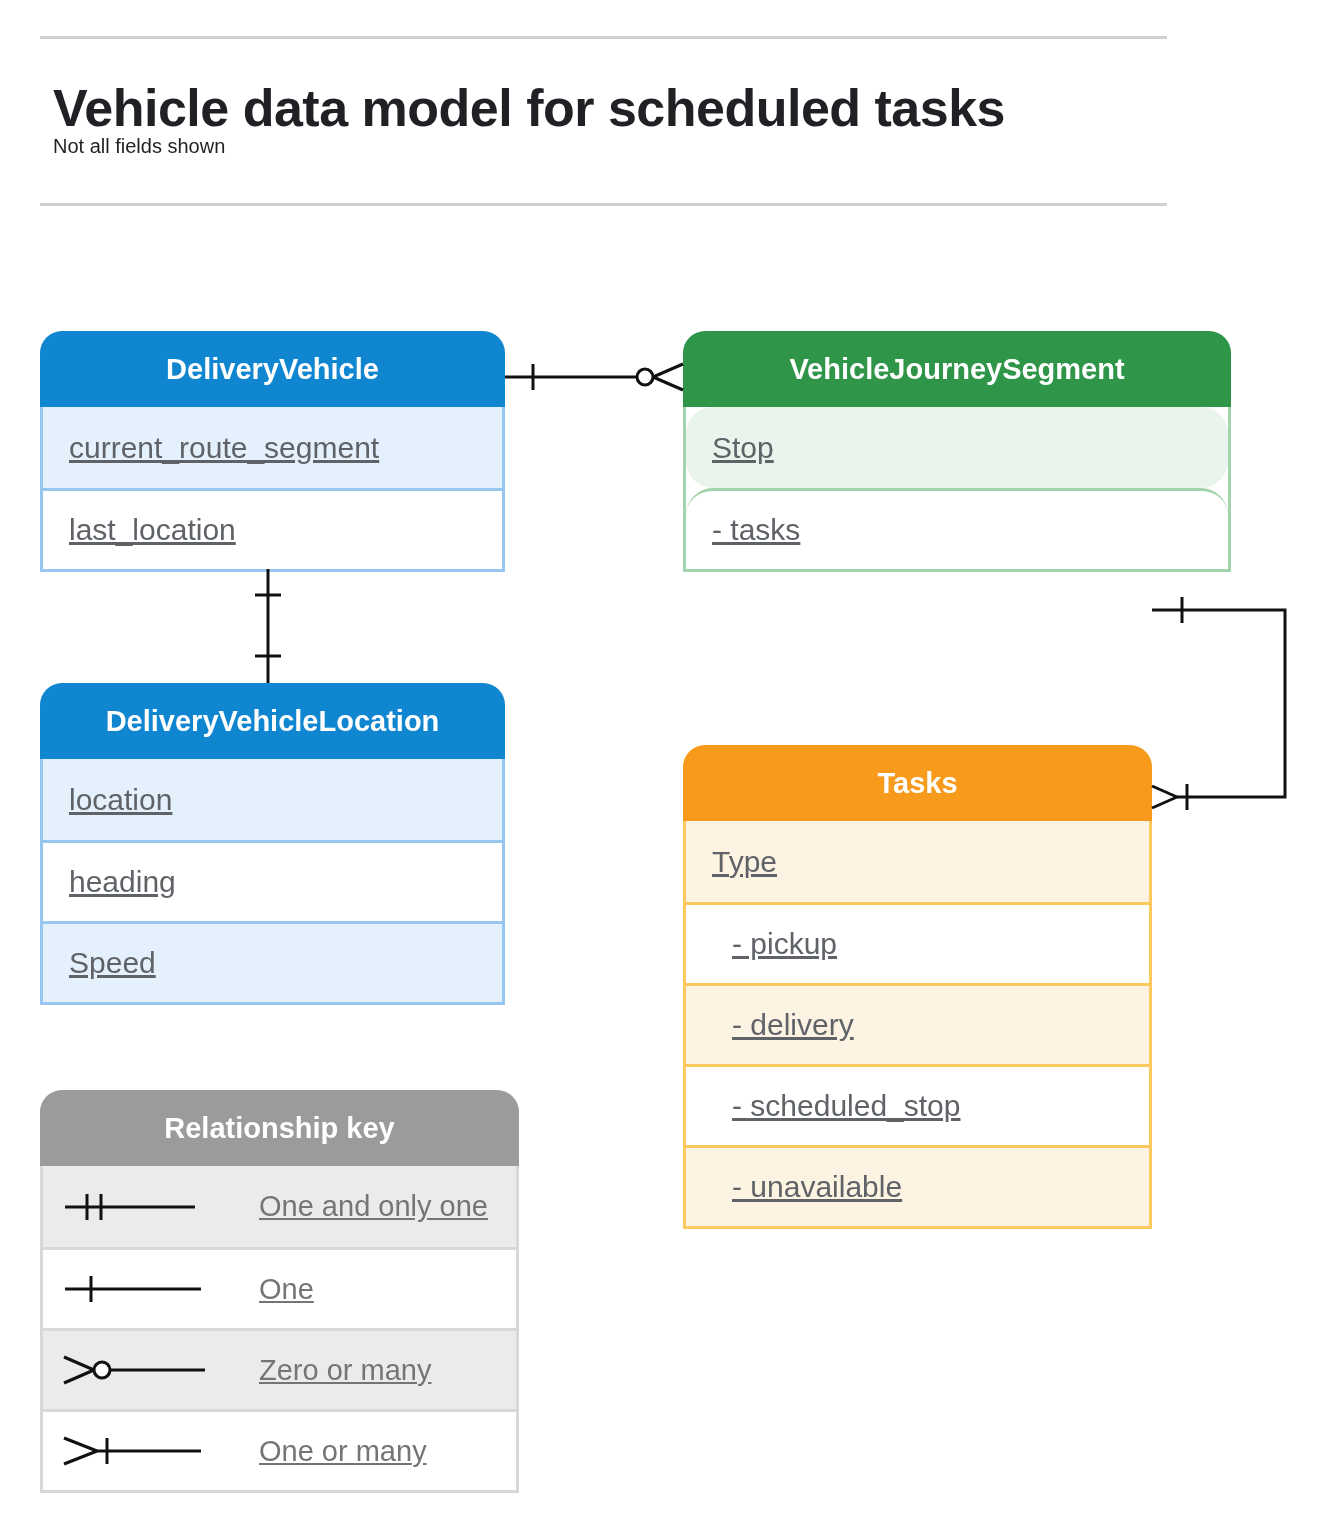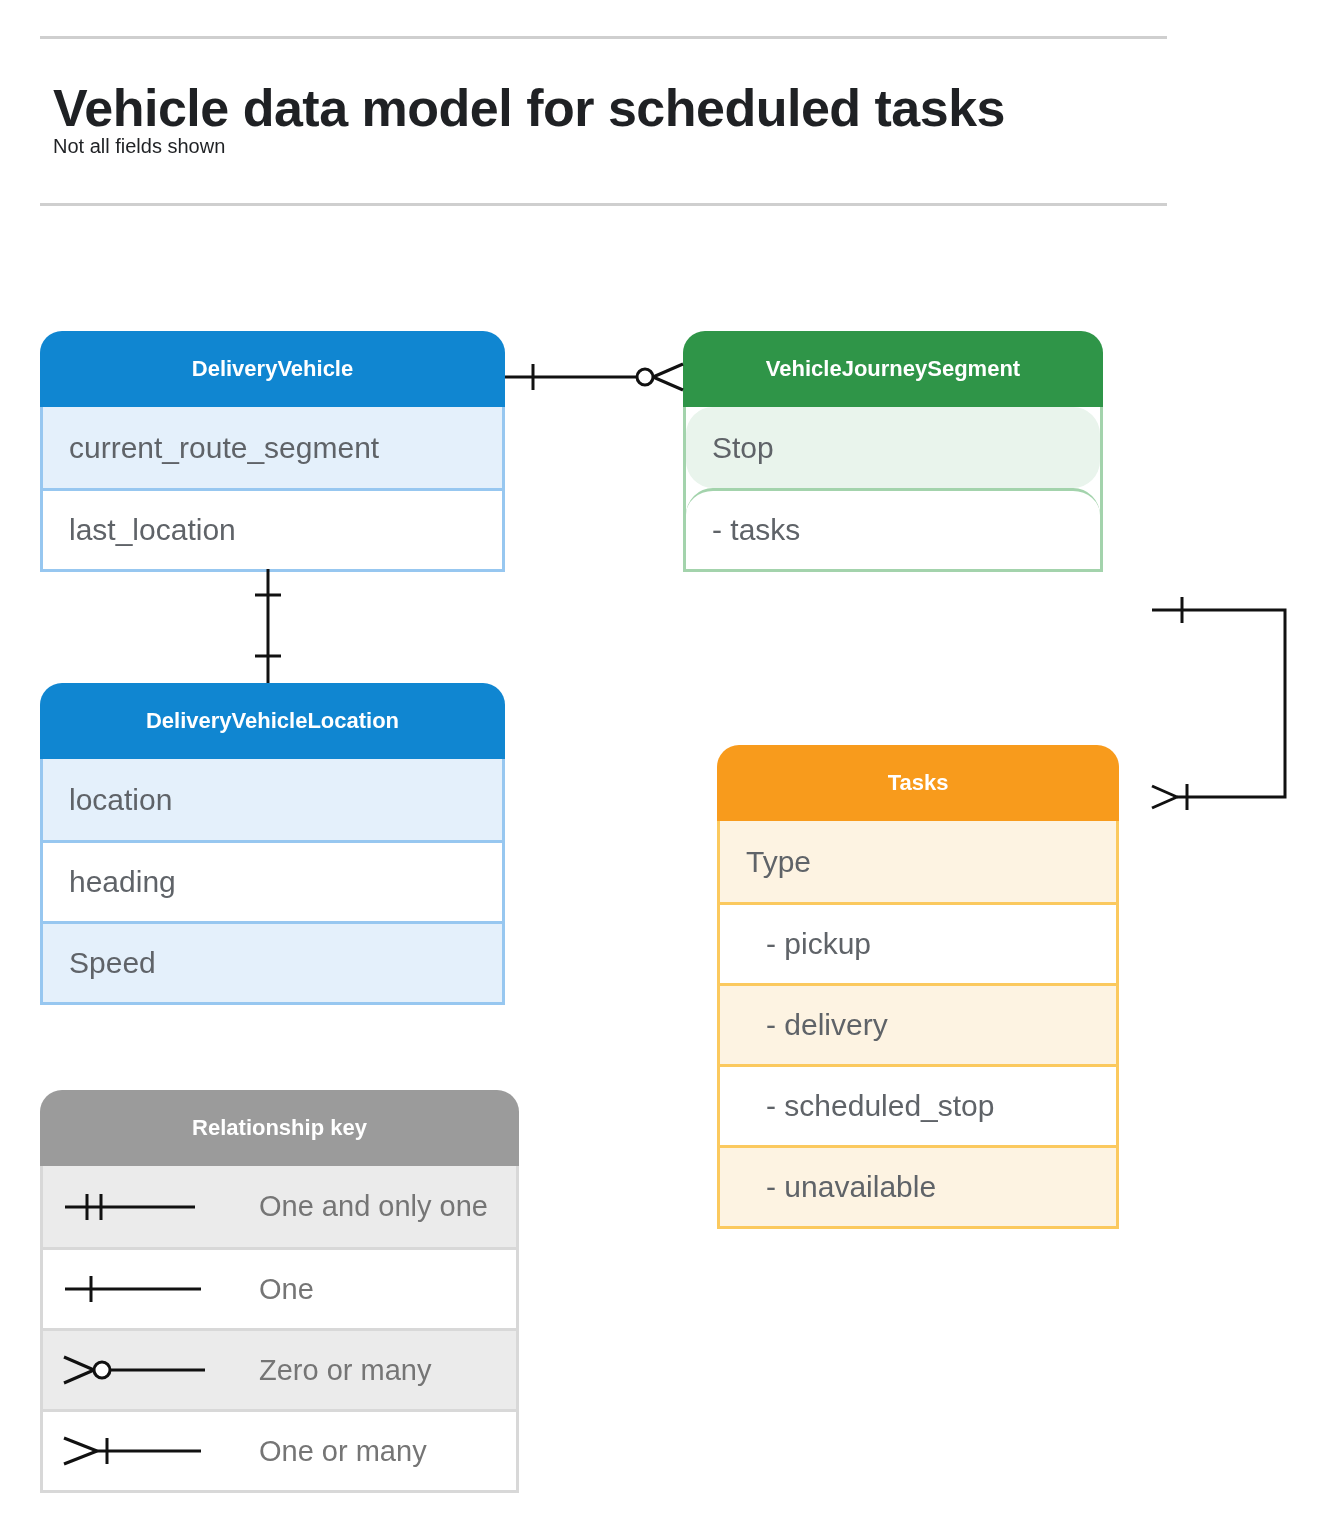--- a/index.html
+++ b/index.html
@@ -17,24 +17,24 @@
 
   .rule{position:absolute;left:40px;width:1127px;height:3px;background:var(--rule);}
   .rule.top{top:36px;}
   .rule.bottom{top:203px;}
 
   .page-title{position:absolute;left:53px;top:78px;font-size:52px;font-weight:700;color:var(--title-ink);letter-spacing:-0.5px;}
   .page-subtitle{position:absolute;left:53px;top:135px;font-size:20px;color:var(--title-ink);}
 
   .entity{position:absolute;}
   .entity-header{height:76px;border-radius:22px 22px 0 0;display:flex;align-items:center;justify-content:center;
-    color:#fff;font-size:22px;font-weight:700;}
+    color:#fff;font-size:29px;font-weight:700;}
   .entity-body{border:3px solid;border-top:none;background:#fff;}
   .row{height:81px;display:flex;align-items:center;padding-left:26px;
-    font-size:30px;color:var(--row-text);border-top:3px solid;}
+    font-size:30px;color:var(--row-text);border-top:3px solid;text-decoration:underline;}
   .row:first-child{border-top:none;}
 
   
   .theme-blue .entity-header{background:var(--blue);}
   .theme-blue .entity-body{border-color:var(--blue-border);}
   .theme-blue .row{border-top-color:var(--blue-border);}
   .theme-blue .row:nth-child(odd){background:var(--blue-light);}
 
   .theme-green .entity-header{background:var(--green);}
   .theme-green .entity-body{border-color:var(--green-border);}
@@ -47,23 +47,23 @@
   .theme-orange .row:nth-child(odd){background:var(--orange-light);}
   .theme-orange .row.indent{padding-left:46px;}
 
   .theme-gray .entity-header{background:var(--gray);}
   .theme-gray .entity-body{border-color:var(--gray-border);}
   .theme-gray .row{border-top-color:var(--gray-border);gap:36px;}
   .theme-gray .row:nth-child(odd){background:var(--gray-light);}
 
   
   #entity-delivery-vehicle{left:40px;top:331px;width:465px;}
-  #entity-vehicle-journey-segment{left:683px;top:331px;width:420px;}
+  #entity-vehicle-journey-segment{left:683px;top:331px;width:548px;}
   #entity-delivery-vehicle-location{left:40px;top:683px;width:465px;}
-  #entity-tasks{left:683px;top:745px;width:402px;margin-left:34px;}
+  #entity-tasks{left:683px;top:745px;width:469px;}
   #relationship-key{left:40px;top:1090px;width:479px;}
 
   
   #relationship-key .row{padding-left:20px;color:var(--legend-text);font-size:29px;}
   .legend-symbol{width:146px;height:44px;flex:0 0 146px;margin-right:14px;}
   .legend-label{display:inline-block;}
 
   
   #connectors{position:absolute;left:0;top:0;width:1325px;height:1530px;pointer-events:none;}
 </style>

